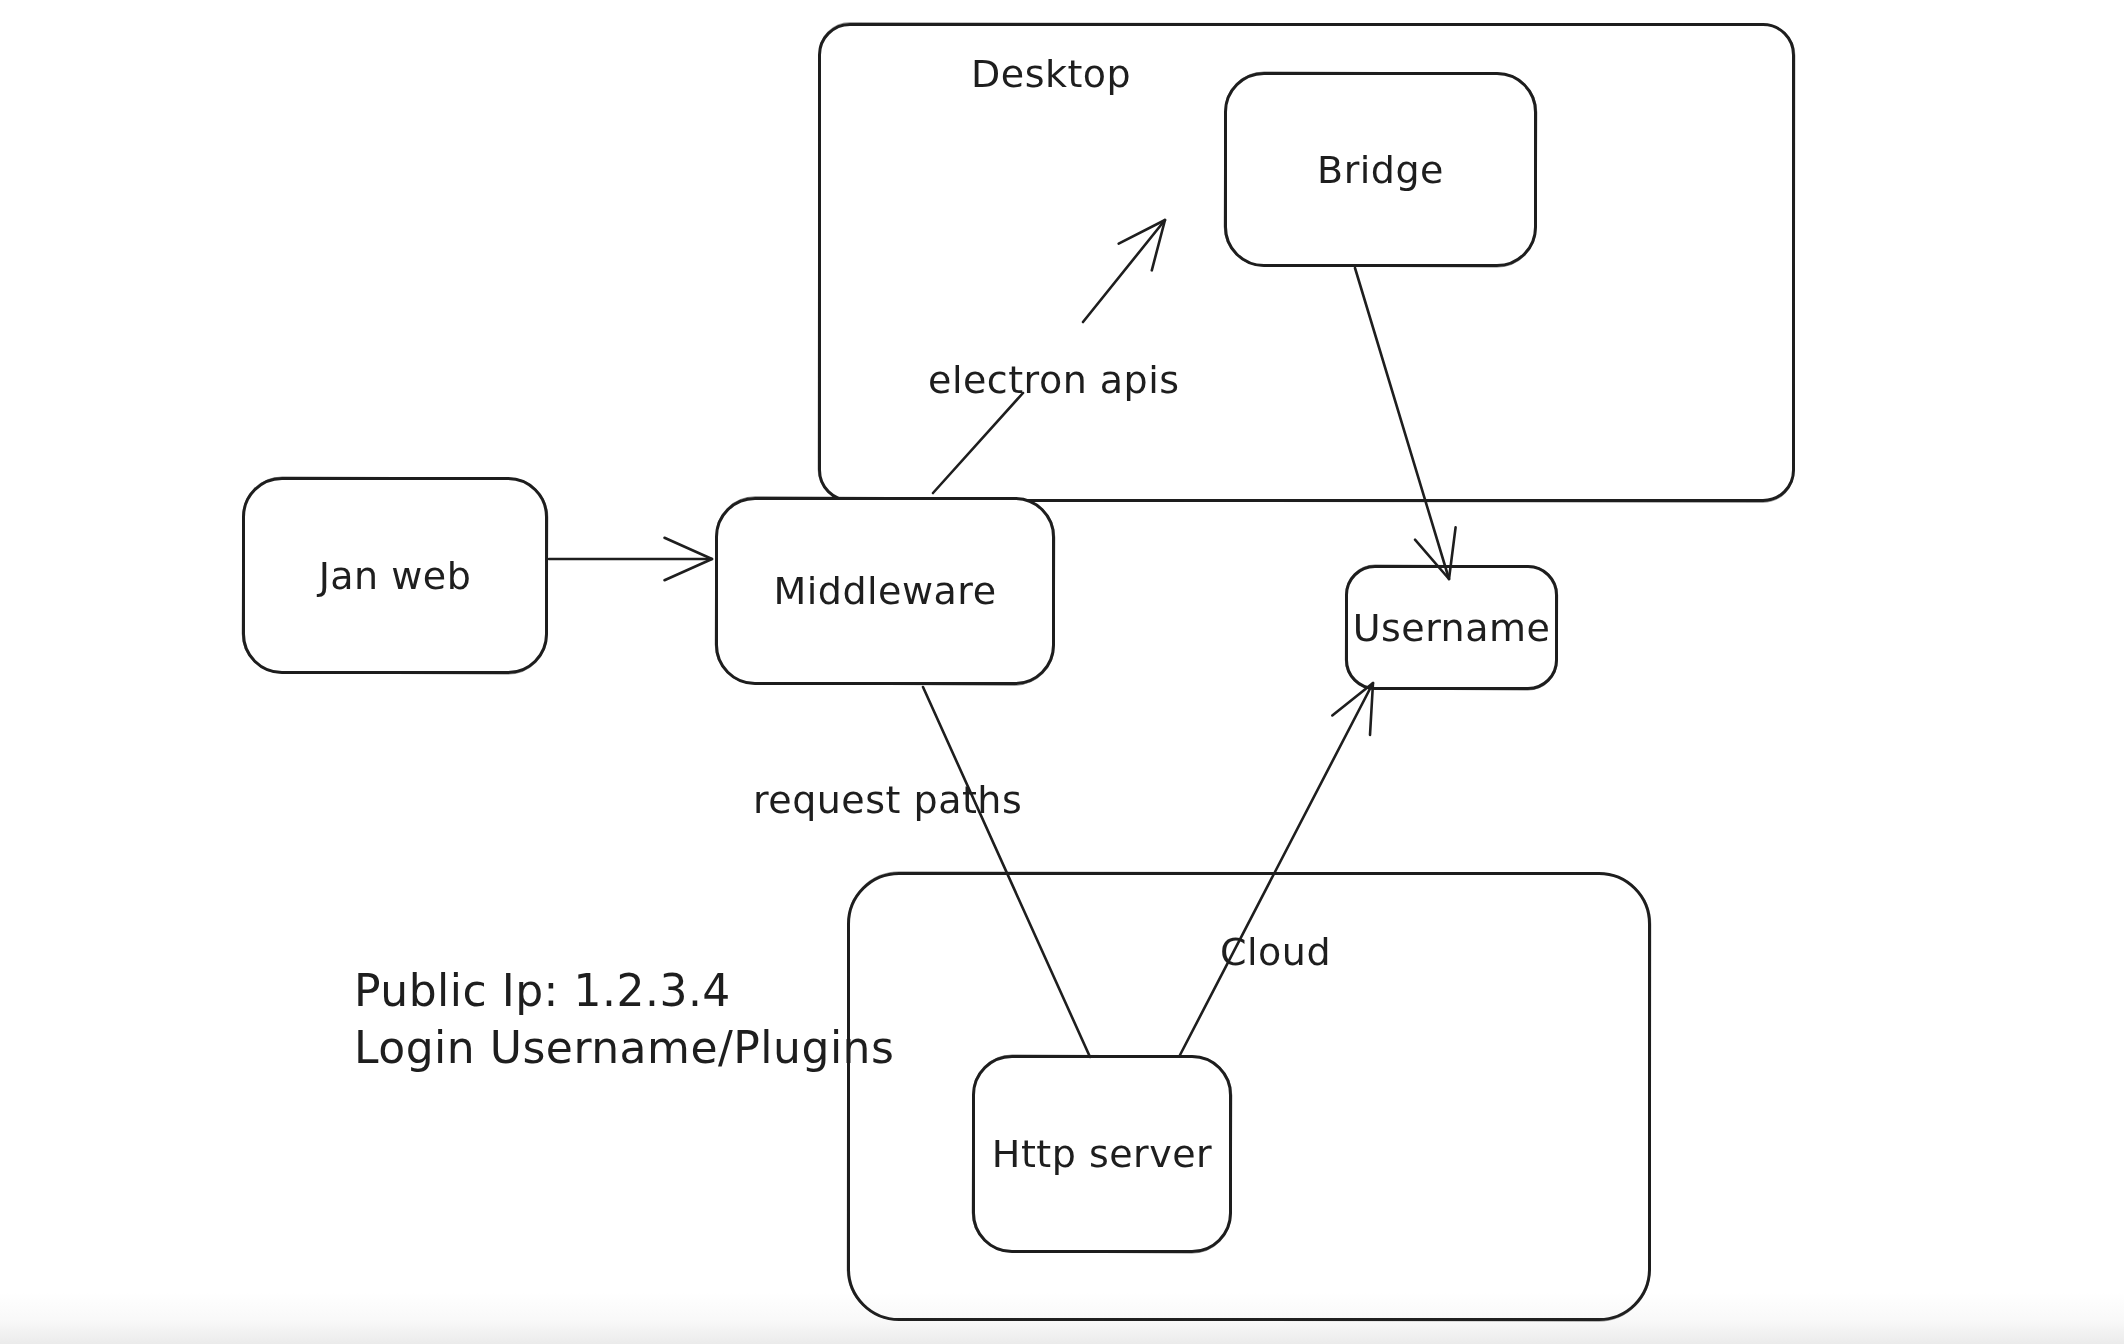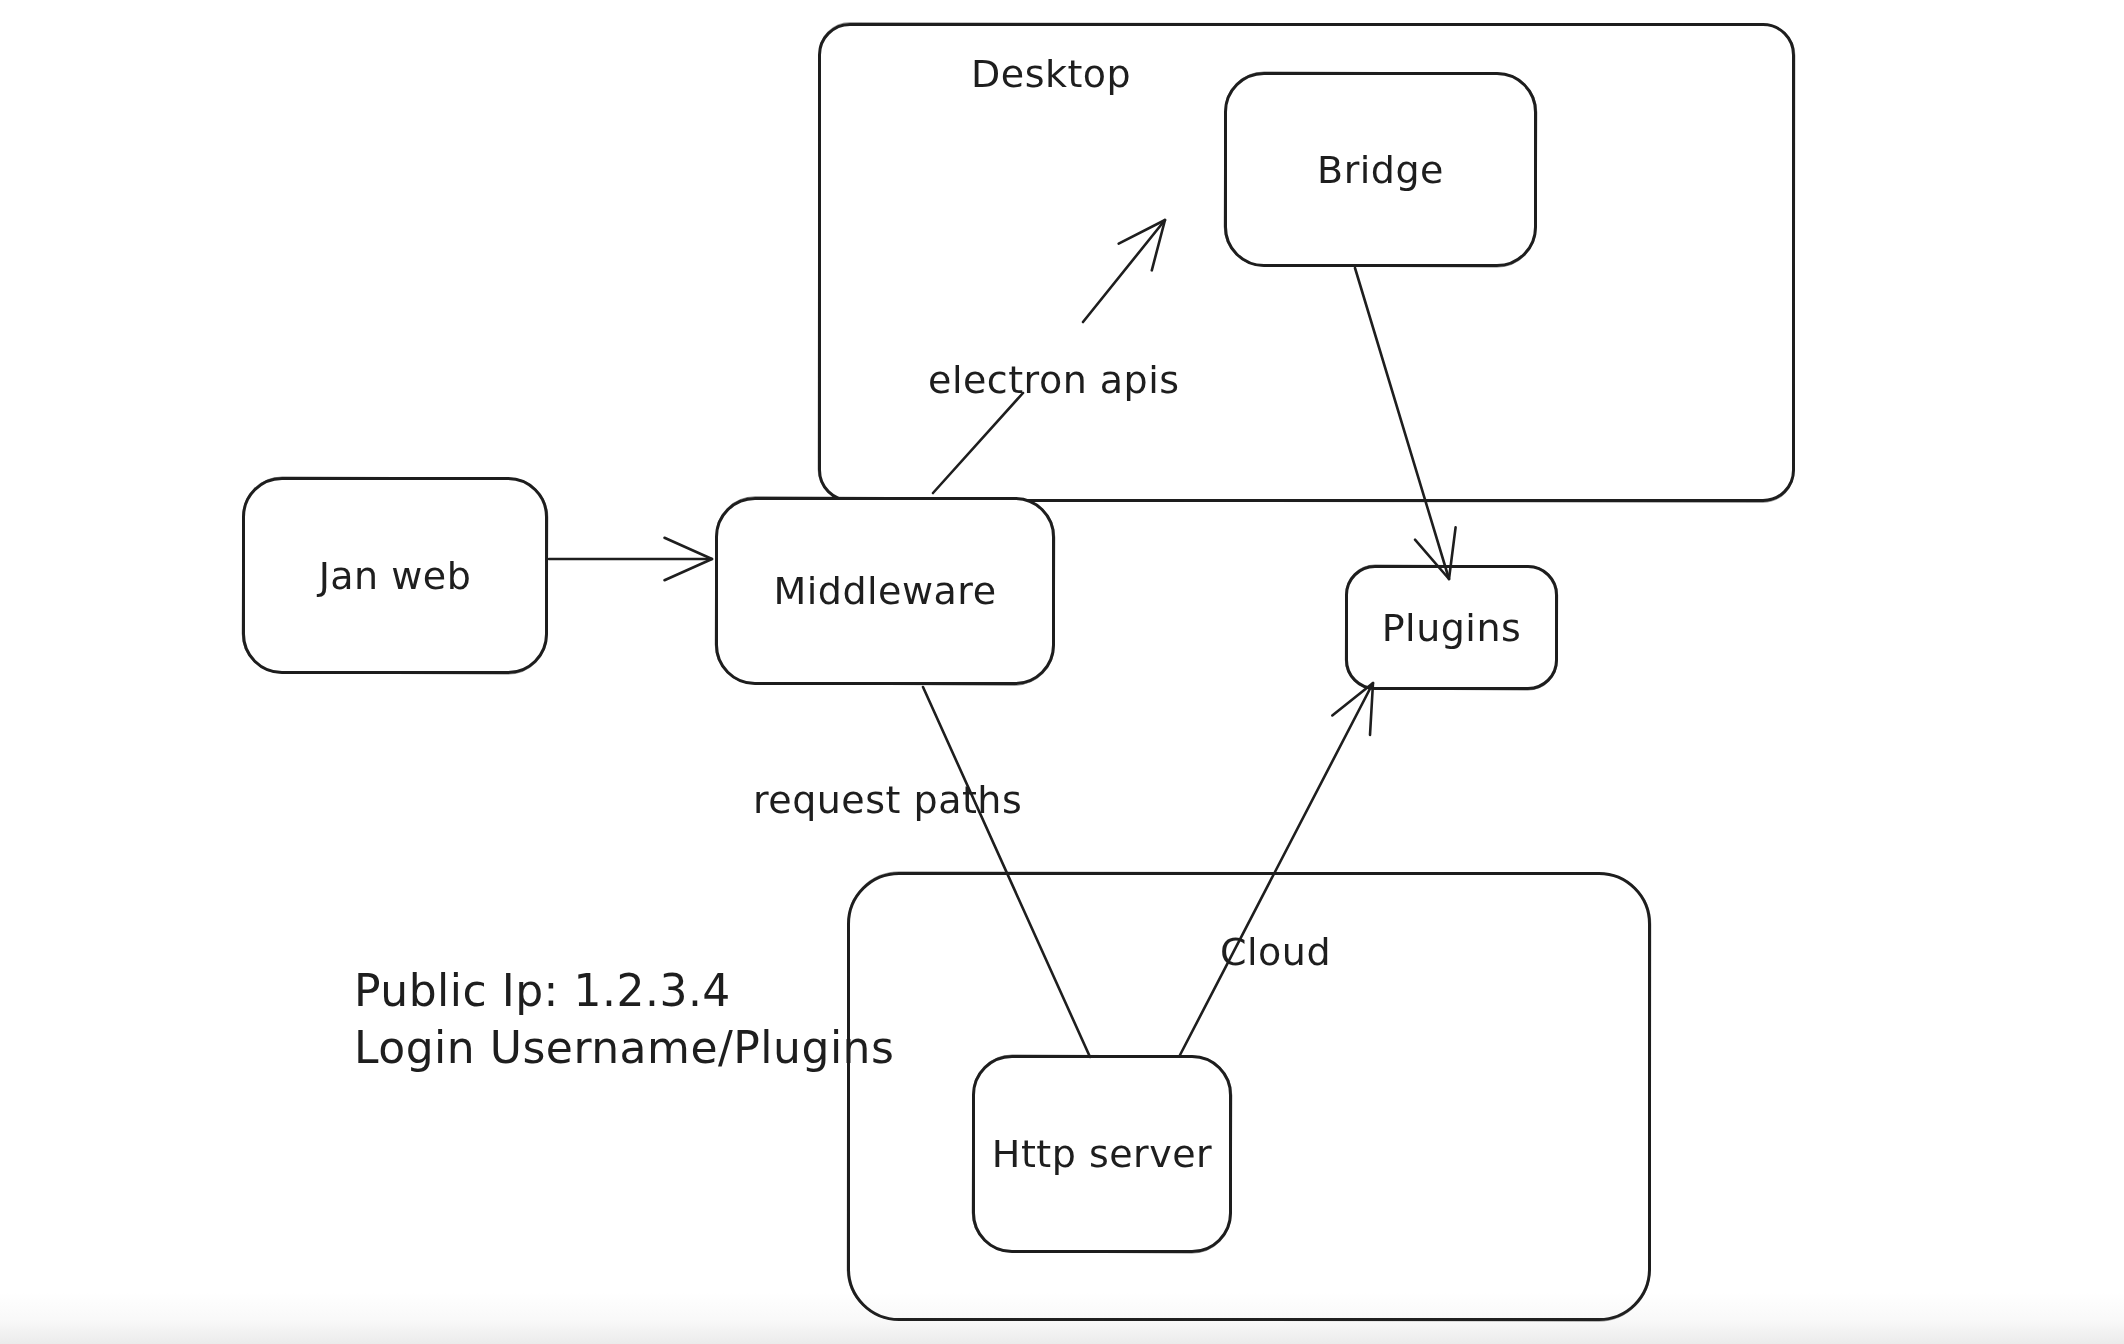--- a/index.html
+++ b/index.html
@@ -43,21 +43,21 @@
       <div class="box node" style="left: 242px; top: 477px; width: 306px; height: 197px; border-radius: 40px;">
         <div class="node-label">Jan web</div>
       </div>
       <div class="box node" style="left: 715px; top: 497px; width: 340px; height: 188px; border-radius: 40px;">
         <div class="node-label">Middleware</div>
       </div>
       <div class="box node" style="left: 1224px; top: 72px; width: 313px; height: 195px; border-radius: 40px;">
         <div class="node-label">Bridge</div>
       </div>
       <div class="box node" style="left: 1345px; top: 565px; width: 213px; height: 125px; border-radius: 30px;">
-        <div class="node-label">Plugins</div>
+        <div class="node-label">Username</div>
       </div>
       <div class="box node" style="left: 972px; top: 1055px; width: 260px; height: 198px; border-radius: 40px; justify-content: center;">
         <div class="node-label">Http server</div>
       </div>
     </div>
   <svg id="edge-layer" class="layer" xmlns="http://www.w3.org/2000/svg" viewBox="0 0 2124 1344">
       <g>
         <line x1="549" y1="559" x2="712" y2="559"></line>
         <polyline points="664.5,580.2 712,559 664.5,537.8"></polyline>
       </g>

